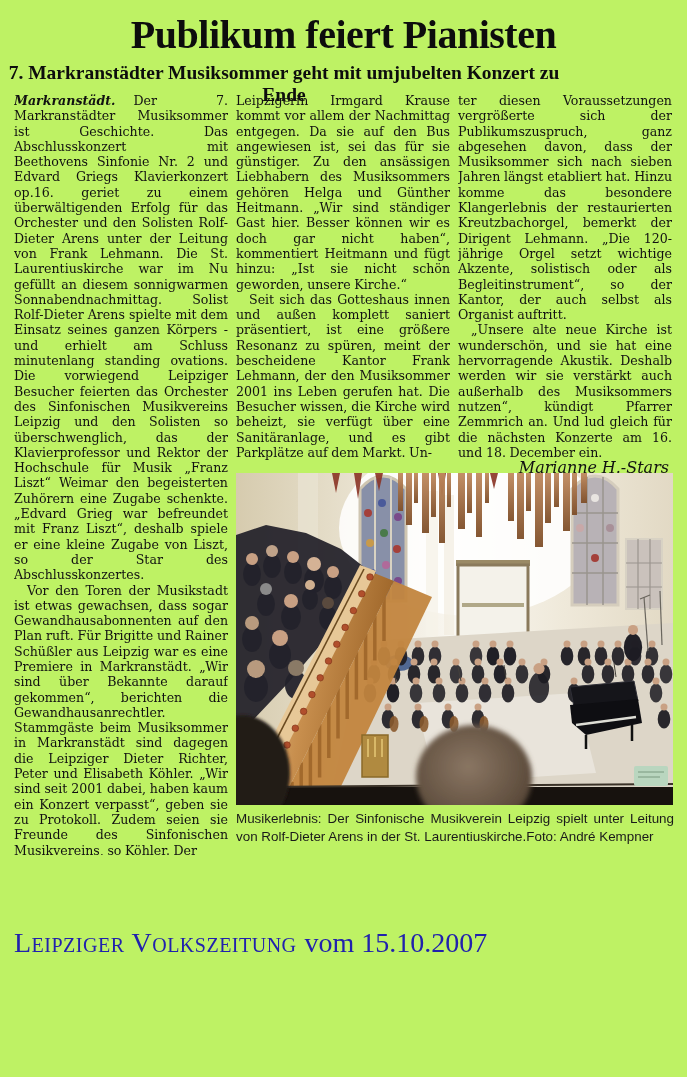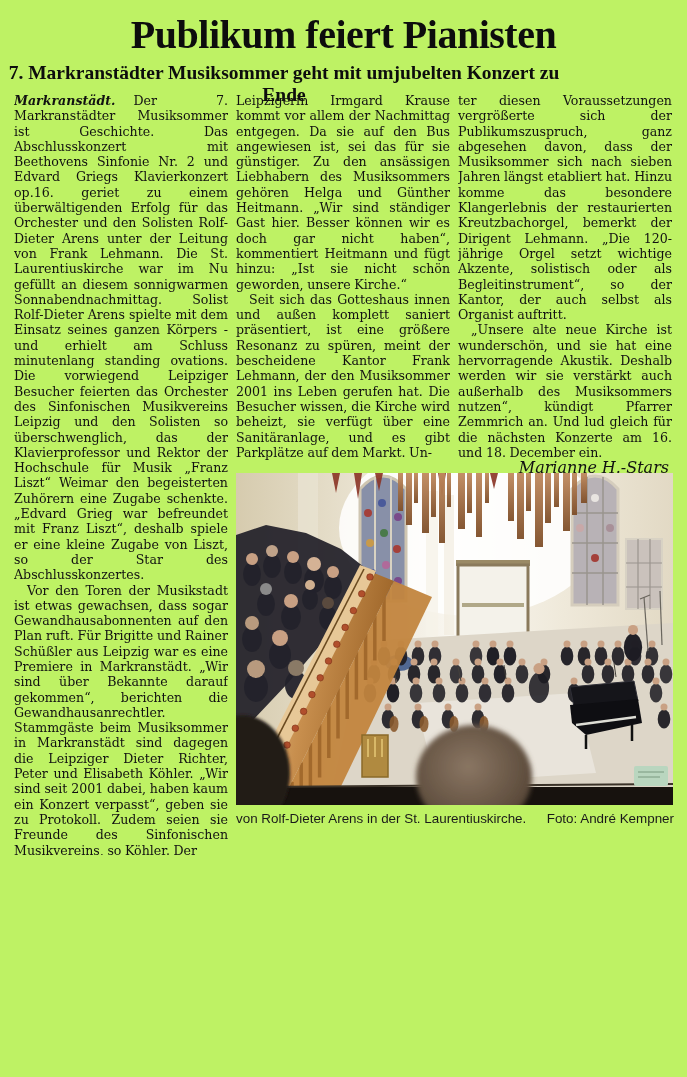--- a/index.html
+++ b/index.html
@@ -18,21 +18,21 @@
   .col3{left:458px;height:380px;}
   .col p{margin:0;}
   .col p.indent{text-indent:13px;}
   .lead{font-weight:bold;margin-right:18px;font-style:italic;}
   .byline{text-align:right;font-style:italic;padding-right:3px;font-size:16px;}
   .photo{position:absolute;left:236px;top:473px;width:437px;height:332px;overflow:hidden;}
   .photo svg{display:block;width:437px;height:332px;}
   .caption{position:absolute;left:236px;top:810px;width:438px;
            font-family:"Liberation Sans", sans-serif;font-size:13.4px;line-height:18px;color:#1a1a1a;}
   .cap1{text-align:justify;text-align-last:justify;}
-  .cap2{display:flex;justify-content:space-between;}
+  .cap2{display:flex;}
   .footer{position:absolute;left:14px;top:927px;font-family:"Liberation Serif", serif;
           font-size:28px;color:var(--footer-blue,#2121ad);white-space:nowrap;}
   .pubname{font-variant:small-caps;letter-spacing:0.5px;}
   .pubdate{margin-left:8px;}
 </style>
 </head>
 <body>
 
 <div class="sheet">
 
@@ -361,20 +361,24 @@
       <line x1="0" y1="314" x2="437" y2="311" stroke="#3a3228" stroke-width="2"></line>
       <ellipse cx="6" cy="300" rx="48" ry="58" fill="#241c14" filter="url(#soft2)"></ellipse>
       <ellipse cx="238" cy="304" rx="58" ry="52" fill="url(#gHead)" filter="url(#soft1)"></ellipse>
       <rect x="398" y="293" width="34" height="20" rx="2" fill="var(--card,#b9d6bf)"></rect>
       <line x1="402" y1="299" x2="428" y2="299" stroke="#7a9a80" stroke-width="1"></line>
       <line x1="402" y1="304" x2="424" y2="304" stroke="#7a9a80" stroke-width="1"></line>
     </svg>
   </div>
 
   <div class="caption">
+    <div class="cap1">Musikerlebnis: Der Sinfonische Musikverein Leipzig spielt unter Leitung</div>
     <div class="cap2">
       <span>von Rolf-Dieter Arens in der St. Laurentiuskirche.</span>
       <span>Foto: André Kempner</span>
     </div>
   </div>
 
+  <div class="footer">
+    <span class="pubname">Leipziger Volkszeitung</span><span class="pubdate">vom 15.10.2007</span>
+  </div>
 
 </div>
 
 </body></html>

